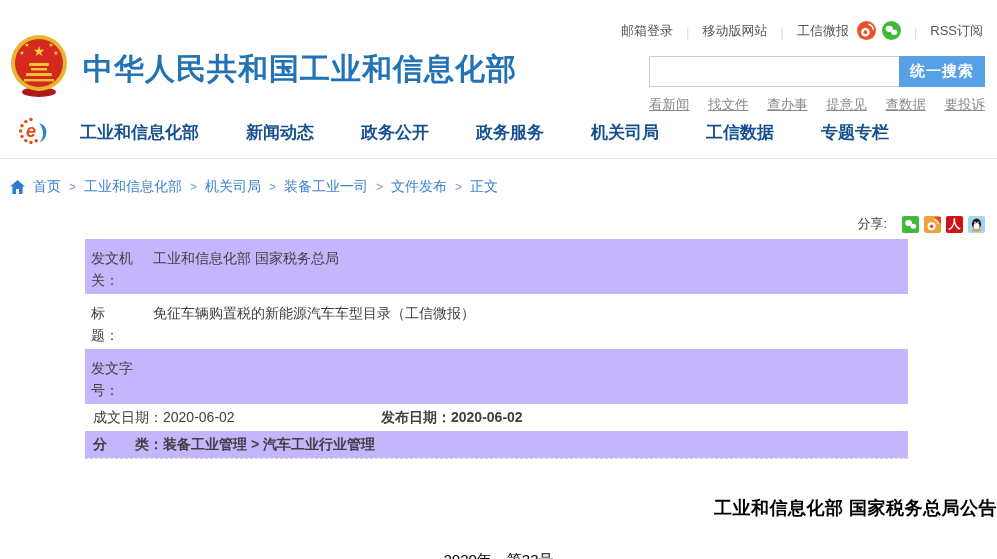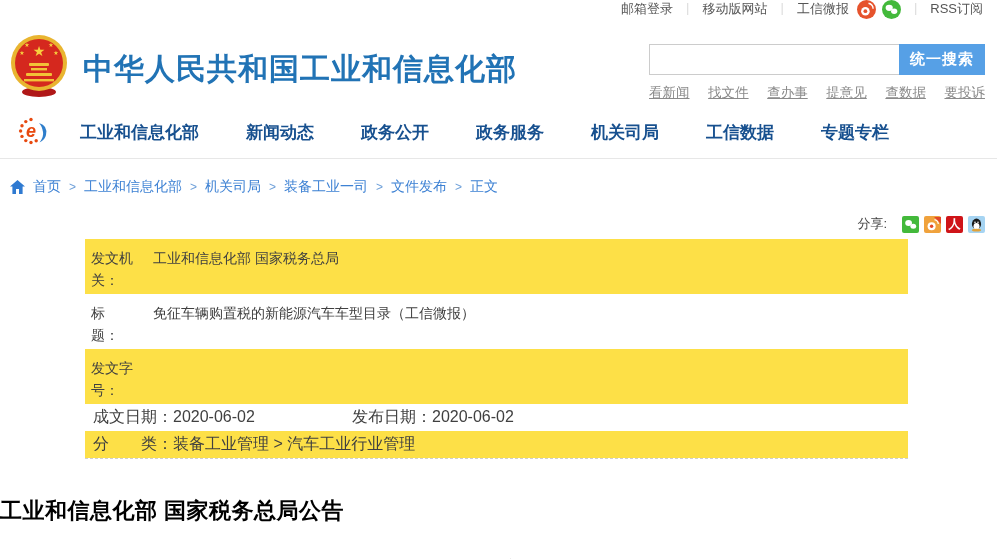--- a/index.html
+++ b/index.html
@@ -6,42 +6,42 @@
   html,body { margin:0; padding:0; }
   body {
     width:997px; height:559px; overflow:hidden; position:relative;
     background:#ffffff;
     font-family:"Liberation Sans","DejaVu Sans",sans-serif;
     color:#333;
   }
 
   
   .topbar {
-    height:40px; display:flex; align-items:flex-start; justify-content:flex-end;
+    height:40px; display:flex; align-items:flex-end; justify-content:flex-end;
     padding-right:14px; font-size:13px; color:#555;
   }
   .topbar .tlink { cursor:pointer; }
   .topbar .tdiv { color:#dcdcdc; margin:0 13px; }
   .topbar .ticons { display:flex; align-items:center; gap:6px; margin-left:8px; }
   .round-icon { width:19px; height:19px; border-radius:50%; display:inline-block; }
 
   
   .header {
     display:flex; justify-content:space-between; align-items:flex-start;
     padding:0 12px 6px 10px; height:66px;
   }
   .brand { display:flex; align-items:center; }
   .emblem { width:58px; height:64px; margin-right:15px; margin-top:-6px; }
   .brand-title {
     font-size:30px; font-weight:bold; color:#2173b5; letter-spacing:1px;
     line-height:34px; white-space:nowrap;font-family:Liberation Serif, serif;
   }
   .brand-sub { font-size:11.5px; color:#4e92d2; margin-top:4px; white-space:nowrap; }
 
-  .search-area { width:336px; margin-top:4px; }
+  .search-area { width:336px; margin-top:16px; }
   .search-row { display:flex; height:31px; }
   .search-input {
     flex:1; border:1px solid #cccccc; border-right:none; outline:none;
     padding:0 8px; font-size:14px; color:#333;
   }
   .search-btn {
     width:86px; background:#56a0e6; color:#fff; border:none; cursor:pointer;
     font-size:15px; font-weight:bold; letter-spacing:1px;
   }
   .quick-links {
@@ -83,35 +83,35 @@
   .share-people {
     background:#cf1418; color:#fff; font-size:12px; font-weight:bold; line-height:17px;
   }
 
   
   .meta-table { width:823px; margin-left:85px; }
   .meta-row {
     display:flex; height:55px; padding:8px 8px 0 6px;
     font-size:14px; line-height:22px; color:#404040;
   }
-  .row-gray { background:#fde047; }
+  .row-gray { background:#c4b5fd; }
   .meta-label { width:48px; margin-right:14px; flex-shrink:0; }
   .meta-label span { display:block; }
   .meta-value { flex:1; }
   .split-row {
     display:flex; align-items:center; height:27px; padding-left:8px;
-    font-size:16px; color:#404040;
+    font-size:14px; color:#404040;gap:29px;
   }
   .split-left { width:259px; flex-shrink:0; }
-  .split-right { flex:1; }
+  .split-right { flex:1;font-weight:bold; }
   .dashed-sep { width:823px; margin-left:85px; border-bottom:1px dashed #cfcfcf; }
 
   
   .article-title {
-    text-align:left; font-size:22px; font-weight:bold; color:#000;
+    text-align:right; font-size:18px; font-weight:bold; color:#000;
     margin-top:37px; letter-spacing:0.5px;
   }
   .article-issue { text-align:center; font-size:15px; color:#000; margin-top:31px; }
 </style>
 </head>
 <body>
 
 <div class="topbar">
   <span class="tlink">邮箱登录</span>
   <span class="tdiv">|</span>

